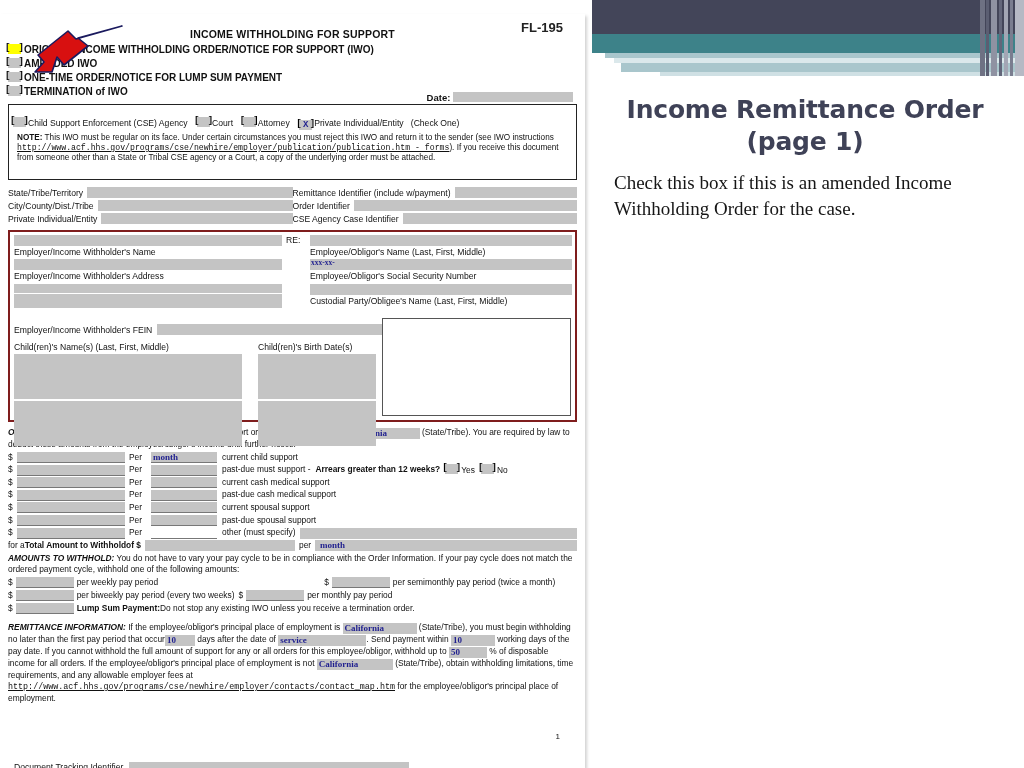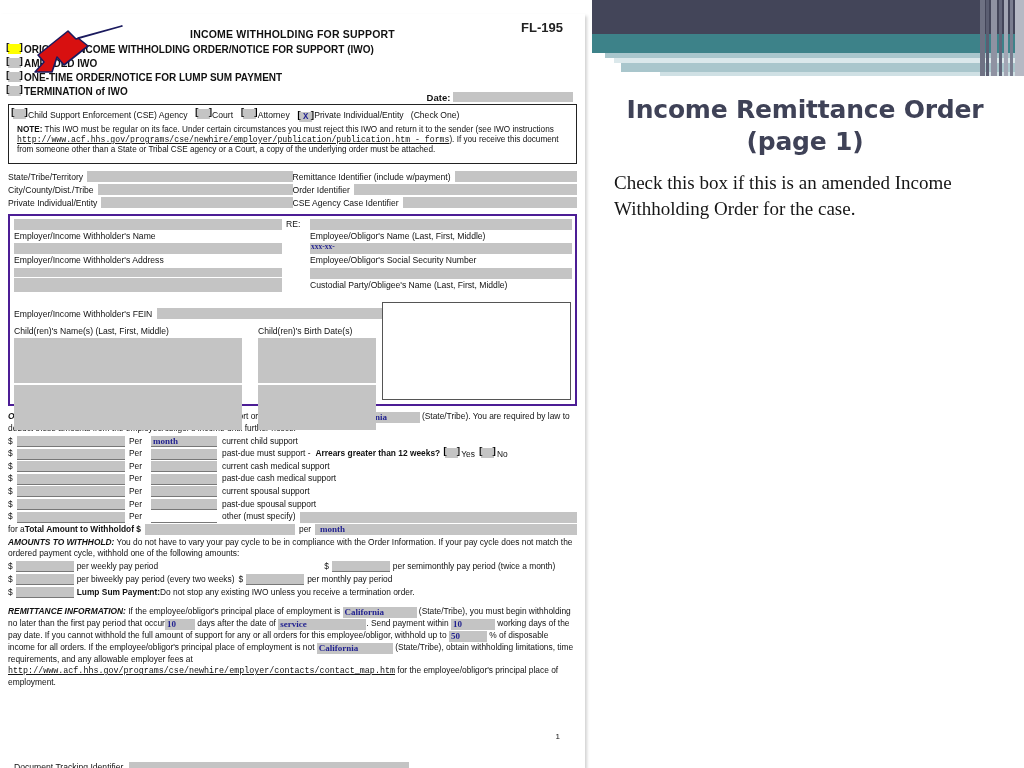--- a/index.html
+++ b/index.html
@@ -87,36 +87,36 @@
   .cb::after  { content: "]"; position: absolute; right: -3px; top: -1px; color:#000; }
   .cb.yellow { background: #ffff00; }
 
   .datebox { position: absolute; right: 12px; top: 78px; font-size: 9.5px; font-weight: bold; }
   .fill {
     display: inline-block; background: #c4c4c4; height: 10px; vertical-align: -1px;
   }
 
   
   .box { border: 1px solid #222; margin: 0 8px; }
-  .box-agency { margin-top: 6px; padding: 4px 4px; }
+  .box-agency { margin-top: 6px; padding: 12px 4px; }
   .agency-line { font-size: 8.6px; white-space: nowrap; }
   .agency-line .cb { margin-right: 2px; }
   .note { font-size: 8.2px; padding: 3px 4px 4px 4px; line-height: 1.25; }
   .note b { font-weight: bold; }
   .lnk { text-decoration: underline; color: #111; font-family: Liberation Mono, monospace; }
 
   
   .idgrid { display: flex; margin: 6px 8px 0 8px; font-size: 8.6px; }
   .idcol { width: 50%; }
   .idrow { display: flex; align-items: center; height: 13px; }
   .idrow .lbl { white-space: nowrap; margin-right: 4px; }
   .idrow .blank { background: #c4c4c4; height: 11px; flex: 1; }
 
   
-  .partybox { border: 2px solid #4c1d95; margin: 5px 8px 0 8px; height: 192px; position: relative; padding: 3px; }
+  .partybox { border: 2px solid #7f1d1d; margin: 5px 8px 0 8px; height: 192px; position: relative; padding: 3px; }
   .pb-left  { position: absolute; left: 4px;  top: 3px; width: 268px; }
   .pb-right { position: absolute; left: 300px; top: 3px; width: 262px; }
   .gblk { background: #c4c4c4; height: 11px; }
   .cap  { font-size: 8.6px; margin: 1px 0 2px 0; }
   .re   { position: absolute; left: 276px; top: 3px; font-size: 8.6px; }
   .ssn  { color: #1f1f8f; font-weight: bold; font-size: 7.5px; font-family: "Liberation Serif", serif; }
   .fein-row { position: absolute; left: 4px; top: 92px; font-size: 8.6px; width: 480px; display:flex; align-items:center; }
   .fein-row .blank { background:#c4c4c4; height: 11px; flex: 1; margin-left: 5px; }
   .child-hdr { position: absolute; top: 110px; font-size: 8.6px; }
   .child-col1 { position: absolute; left: 4px; top: 122px; width: 228px; }

